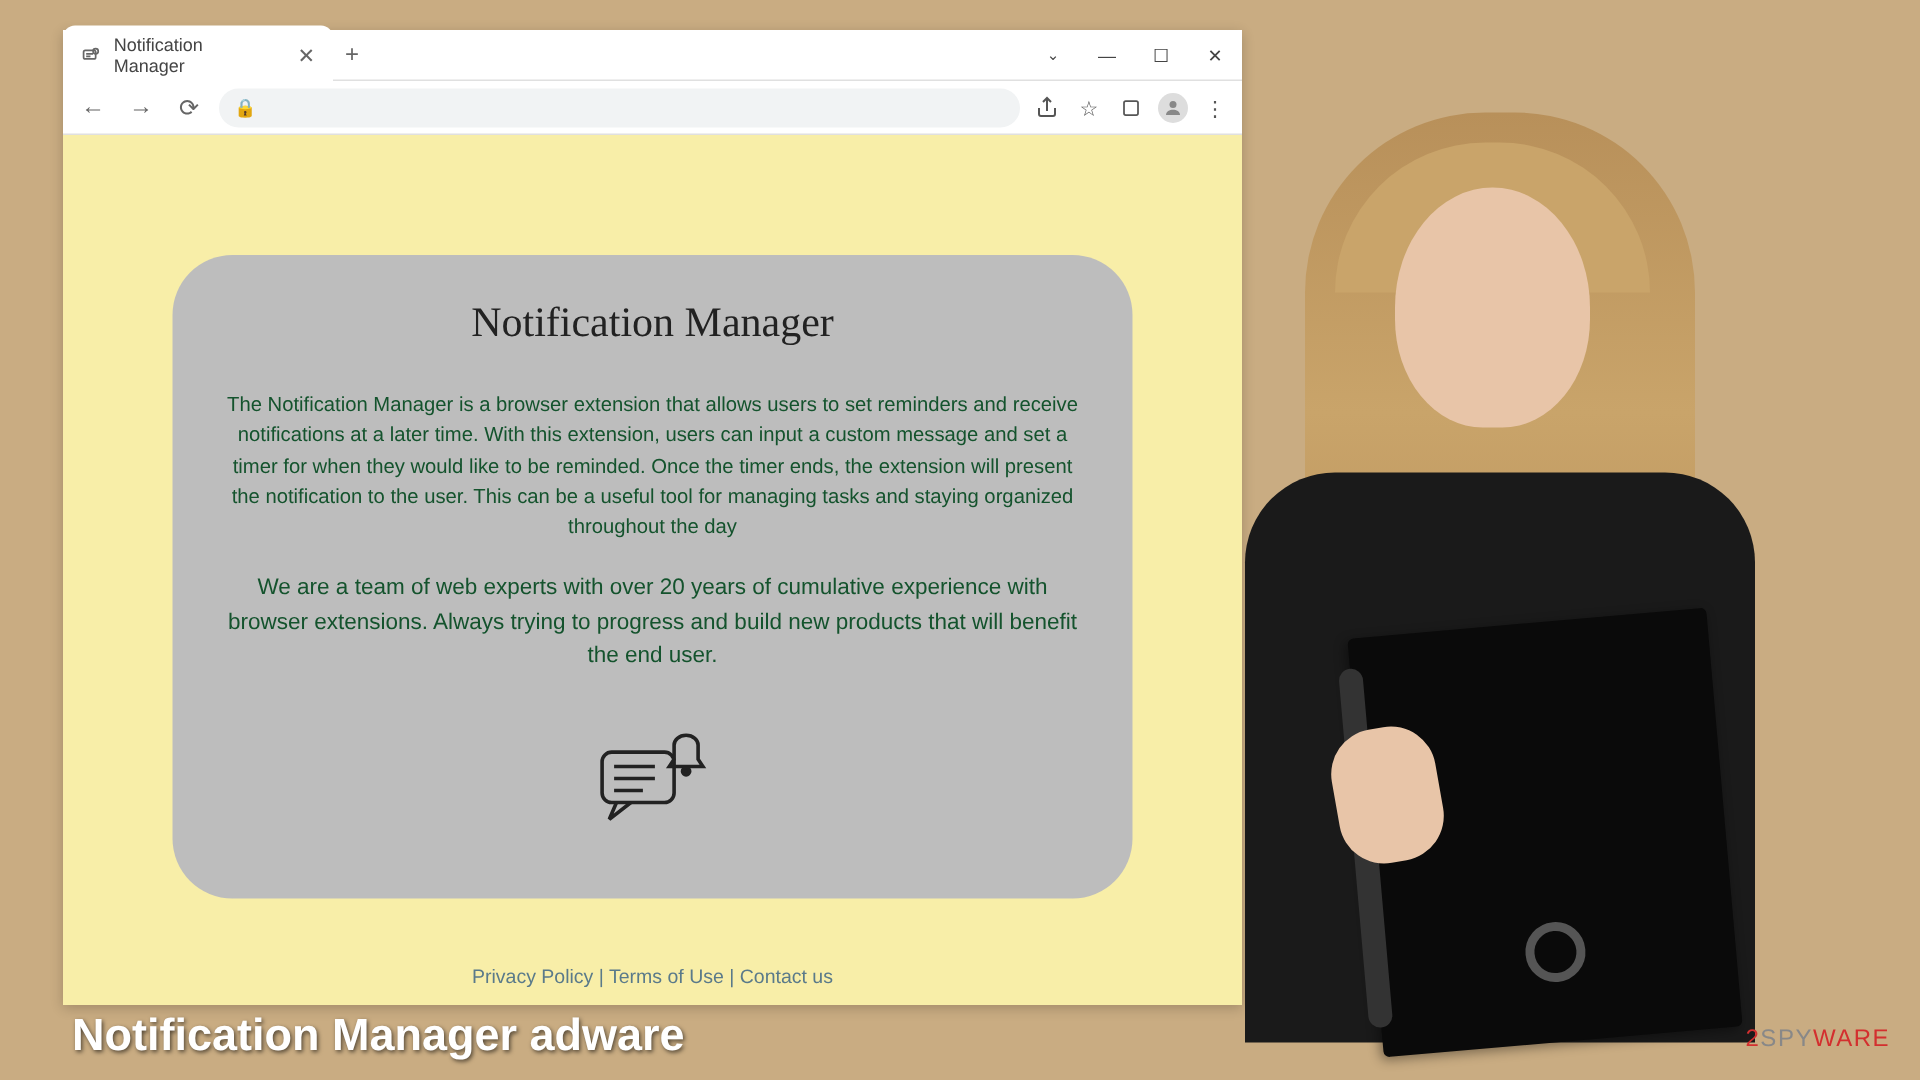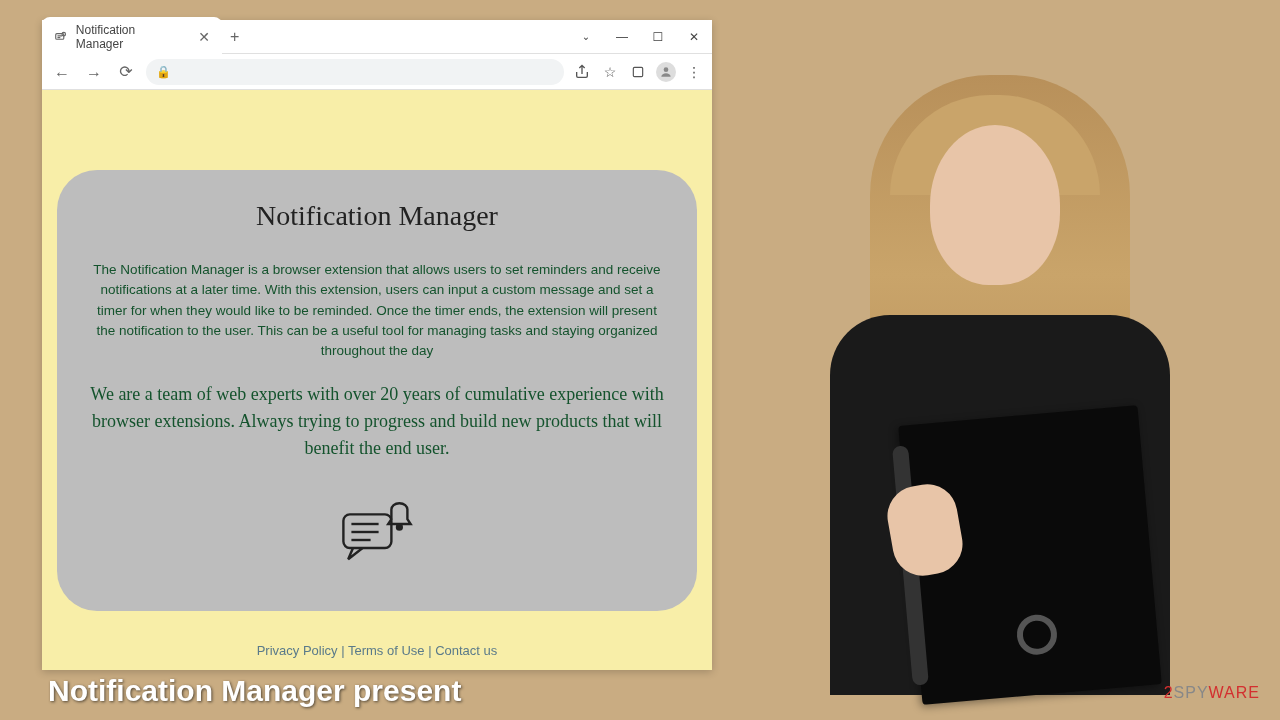--- a/index.html
+++ b/index.html
@@ -8,21 +8,21 @@
       height: 720px;
       background: #c9ac82;
       font-family: Arial, sans-serif;
       position: relative;
       overflow: hidden;
     }
     .browser-window {
       position: absolute;
       top: 20px;
       left: 42px;
-      width: 670px;
+      width: 786px;
       height: 650px;
       background: #fff;
       box-shadow: 0 2px 8px rgba(0,0,0,0.2);
       display: flex;
       flex-direction: column;
     }
     .titlebar {
       height: 34px;
       background: #fff;
       display: flex;
@@ -93,23 +93,22 @@
       margin-bottom: 28px;
       font-family: Georgia, serif;
     }
     .card p {
       font-size: 13.5px;
       color: #14532d;
       line-height: 1.5;
       margin-bottom: 20px;
     }
     .card .team-text {
-      font-size: 18px;
+      font-size: 15px;
       margin-top: 10px;
-      font-family: Liberation Serif, serif;
     }
     .notif-icon {
       margin: 15px auto 0;
       width: 80px;
       height: 70px;
     }
     .footer-links {
       position: absolute;
       bottom: 12px;
       width: 100%;
@@ -300,17 +299,17 @@
   <div class="person-hair"></div>
   <div class="person-hair-front"></div>
   <div class="person-head"></div>
   <div class="person-body"></div>
   <div class="binder">
     <div class="binder-ring"></div>
   </div>
   <div class="hand"></div>
 </div>
 
-<div class="caption">Notification Manager present</div>
+<div class="caption">Notification Manager adware</div>
 
 <div class="watermark">
   <span class="red">2</span><span class="gray">SPY</span><span class="red">WARE</span>
 </div>
 
 </body></html>

